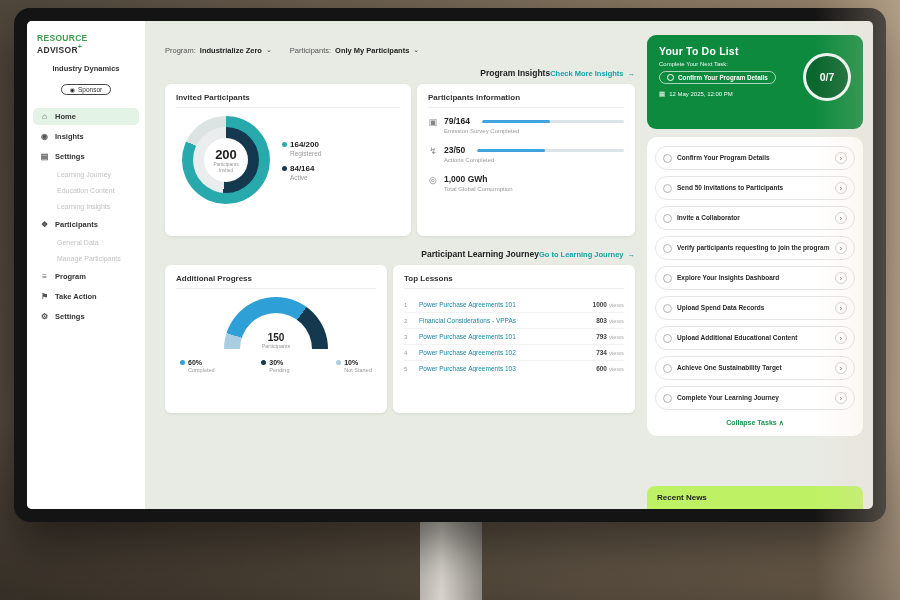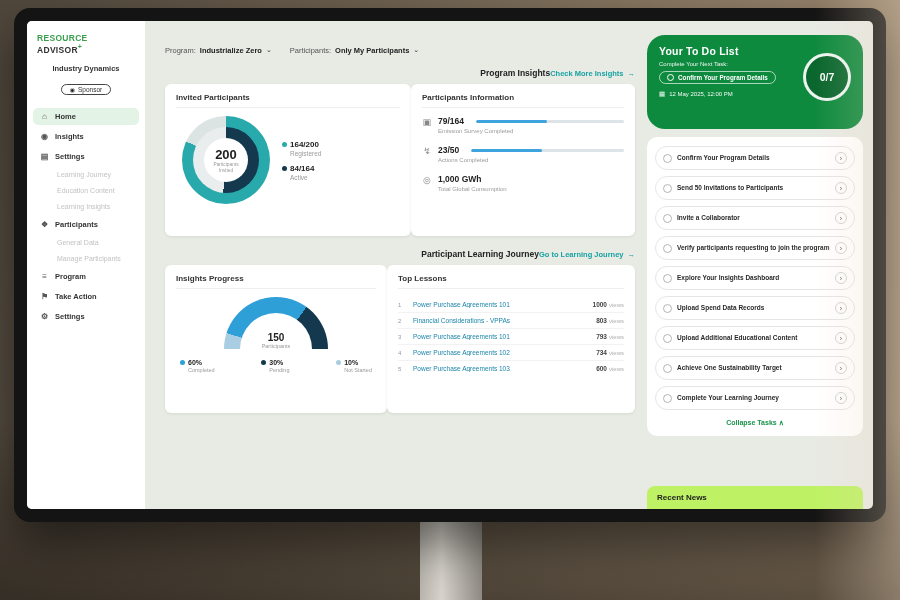--- a/index.html
+++ b/index.html
@@ -35,21 +35,21 @@
 
 .main{flex:1;padding:16px 12px 0 20px;min-width:0}
 .welcome{font-size:15px;font-weight:bold;color:#1b1b1b}
 .filters{display:flex;gap:18px;margin-top:9px}
 .filter{display:flex;align-items:flex-start;gap:4px;font-size:7.5px;color:#555;cursor:pointer}
 .f-value{font-weight:bold;color:#222}
 .f-chev{font-size:7px;color:#333}
 .sec-row{display:flex;justify-content:flex-end;align-items:center;margin:13px 0 6px}
 .sec-title{font-size:8.5px;font-weight:bold;color:#222}
 .sec-link{font-size:7.5px;font-weight:bold;color:#16a3a3;text-decoration:none;cursor:pointer;display:flex;gap:4px;align-items:center}
-.cards-row{display:flex;gap:0}
+.cards-row{display:flex;gap:6px}
 .card{background:#fff;border-radius:6px;box-shadow:0 1px 3px rgba(0,0,0,.08);padding:9px 11px}
 .card-title{font-size:8px;font-weight:bold;color:#333;padding-bottom:5px;border-bottom:1px solid #efefef;margin-bottom:8px}
 
 
 .card.invited{width:246px;height:152px;flex:none}
 .invited-body{display:flex;align-items:center;gap:12px;padding-left:6px}
 .donut{width:88px;height:88px;border-radius:50%;position:relative;flex:none;
   background:conic-gradient(#28a9ac 0 295deg,#dbe3e3 295deg 360deg)}
 .donut-ring2{position:absolute;inset:11px;border-radius:50%;
   background:conic-gradient(#14384d 0 185deg,#e9eded 185deg 360deg)}
@@ -91,21 +91,21 @@
 .card.lessons{flex:1;height:148px}
 .lesson-row{display:flex;align-items:center;gap:6px;padding:4px 0;border-bottom:1px solid #f2f2f2}
 .lesson-row:last-child{border-bottom:none}
 .l-rank{width:9px;font-size:6px;color:#999;flex:none}
 .l-title{flex:1;font-size:6.5px;color:#1c84a8;text-decoration:underline;cursor:pointer;white-space:nowrap;overflow:hidden}
 .l-views{font-size:6.5px;color:#444;font-weight:bold}
 .l-views-suffix{font-size:6px;color:#b0b0b0;margin-left:2px;font-weight:normal}
 
 
 .rightpanel{width:226px;flex:none;display:flex;flex-direction:column;gap:8px;padding:14px 10px 0 0;height:100%}
-.todo-head{position:relative;background:#0e8a3e;border-radius:18px;padding:10px 12px;color:#fff;min-height:94px}
+.todo-head{position:relative;background:#0e8a3e;border-radius:9px;padding:10px 12px;color:#fff;min-height:94px}
 .todo-title{font-size:10.5px;font-weight:bold;letter-spacing:.2px}
 .todo-sub{font-size:6px;margin-top:4px;opacity:.92}
 .todo-next{display:inline-flex;align-items:center;gap:4px;border:1px solid rgba(255,255,255,.65);
   border-radius:9px;padding:2px 7px;margin-top:4px;cursor:pointer;max-width:150px}
 .todo-check{width:7px;height:7px;border:1px solid #fff;border-radius:50%;flex:none}
 .todo-next-label{font-size:6.3px;font-weight:bold;white-space:nowrap}
 .todo-due{display:flex;align-items:center;gap:4px;font-size:6px;margin-top:5px;opacity:.95}
 .todo-cal{font-size:6.5px}
 .todo-progress{position:absolute;right:12px;top:18px;width:48px;height:48px;border-radius:50%;
   background:#0a672e;border:3px solid rgba(255,255,255,.93);display:flex;align-items:center;
@@ -271,21 +271,21 @@
         <div class="sec-row">
           <div class="sec-title">Participant Learning Journey</div>
           <a class="sec-link">
             <span>Go to Learning Journey</span>
             <span>→</span>
           </a>
         </div>
 
         <div class="cards-row">
           <div class="card edu">
-            <div class="card-title">Insights Progress</div>
+            <div class="card-title">Additional Progress</div>
             <div class="gauge">
               <div class="gauge-arc"></div>
               <div class="gauge-hole"></div>
               <div class="gauge-text">
                 <div class="gauge-val">150</div>
                 <div class="gauge-lab">Participants</div>
               </div>
             </div>
             <div class="edu-legend">
               <div class="edu-li">

